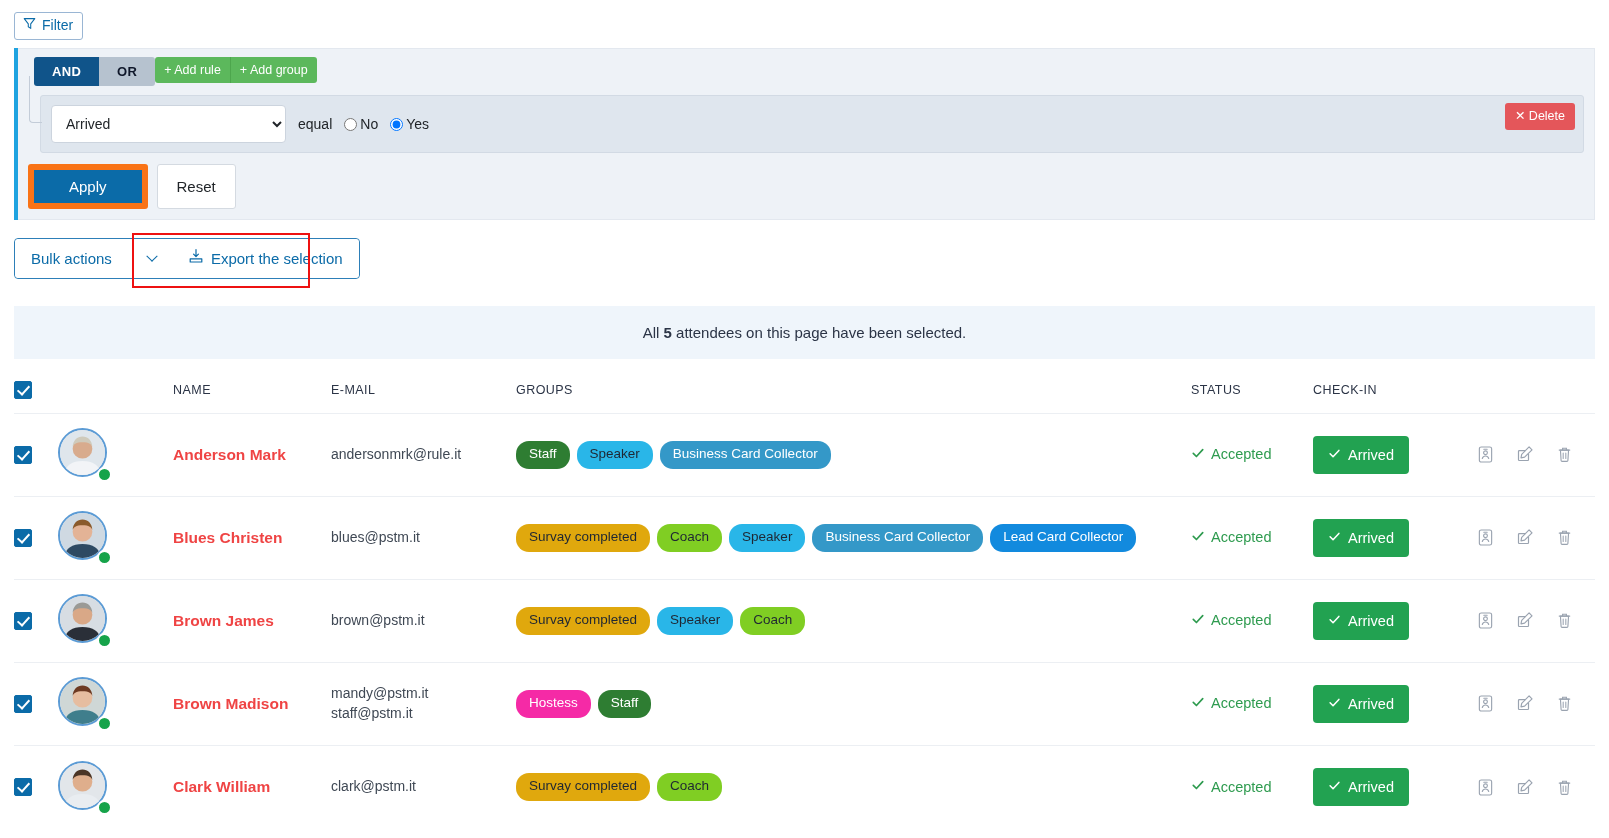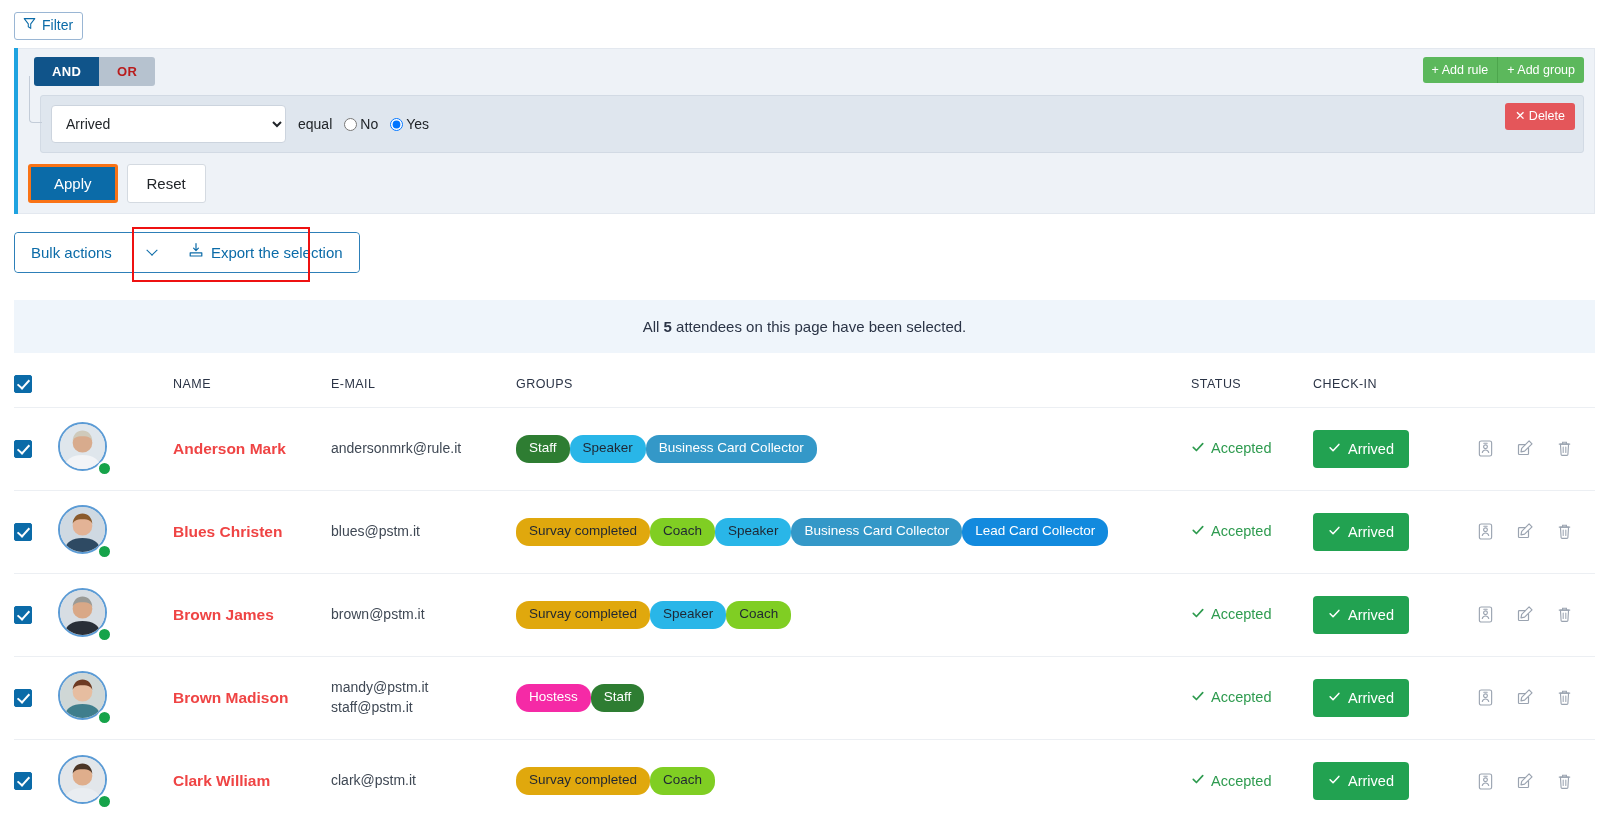--- a/index.html
+++ b/index.html
@@ -35,28 +35,28 @@
   .qb-accent { width: 4px; background: #1fa3e0; flex: 0 0 4px; }
   .qb-body {
     flex: 1 1 auto;
     background: #eef2f7;
     border: 1px solid #e3e8ef;
     border-left: none;
     padding: 8px 10px 10px 10px;
     position: relative;
     min-height: 113px;
   }
-  .qb-head { display: flex; align-items: flex-start; justify-content: space-between; padding-left: 6px; }
+  .qb-head { display: flex; align-items: flex-start; justify-content: flex-start; padding-left: 6px; }
   .grp-toggle { display: inline-flex; border-radius: 3px; overflow: hidden; }
   .grp-toggle .seg {
     font-size: 13px; font-weight: bold; letter-spacing: .3px;
     padding: 6px 18px; cursor: pointer; line-height: 1.35;
   }
   .seg.and { background: #10548a; color: #fff; }
-  .seg.or  { background: #b6c2cf; color: #b91c1c; }
+  .seg.or  { background: #b6c2cf; color: #0f172a; }
 
   .grp-actions { display: inline-flex; border-radius: 3px; overflow: hidden; }
   .grp-actions button {
     font-family: inherit;
     border: none;
     background: #5cb85c;
     color: #fff;
     font-size: 12.5px;
     padding: 5px 9px;
     cursor: pointer;
@@ -104,22 +104,22 @@
     background: #e4565a; color: #fff;
     border: none; border-radius: 3px;
     font-family: inherit; font-size: 12.5px;
     padding: 5px 10px; cursor: pointer;
     line-height: 1.3;
   }
 
   
   .qb-footer { display: flex; gap: 9px; margin-top: 11px; }
   .btn-apply {
-    background: #0b6ba8; color: #fff; border: 3px solid #f97316;
-    font-family: inherit; font-size: 15px; padding: 8px 23px;
+    background: #0b6ba8; color: #fff; border: 6px solid #f97316;
+    font-family: inherit; font-size: 15px; padding: 8px 35px;
     border-radius: 3px; cursor: pointer;
   }
   .btn-reset {
     background: #fff; color: #212529; border: 1px solid #d4dae1;
     font-family: inherit; font-size: 15px; padding: 8px 19px;
     border-radius: 3px; cursor: pointer;
   }
 
   
   .actions-row { display: flex; align-items: center; margin: 18px 14px 0 14px; position: relative; }
@@ -214,21 +214,21 @@
   .av-dot {
     position: absolute; right: -1px; bottom: -1px;
     width: 15px; height: 15px; border-radius: 50%;
     background: #16a34a; border: 2px solid #fff;
   }
   .avatar-wrap { position: relative; width: 53px; height: 53px; }
 
   .cell-name { font-size: 15.5px; font-weight: bold; color: #ef4444; }
   .cell-mail { font-size: 14px; color: #3f4854; line-height: 1.42; }
 
-  .chips { display: flex; flex-wrap: wrap; gap: 0; }
+  .chips { display: flex; flex-wrap: wrap; gap: 7px; }
   .chip {
     font-size: 13.5px;
     padding: 5px 13px 6px 13px;
     border-radius: 13px;
     white-space: nowrap;
     line-height: 1.25;
     cursor: pointer;
   }
 
   .status-cell { font-size: 14.5px; color: #2e9b4f; display: inline-flex; align-items: center; gap: 6px; }

